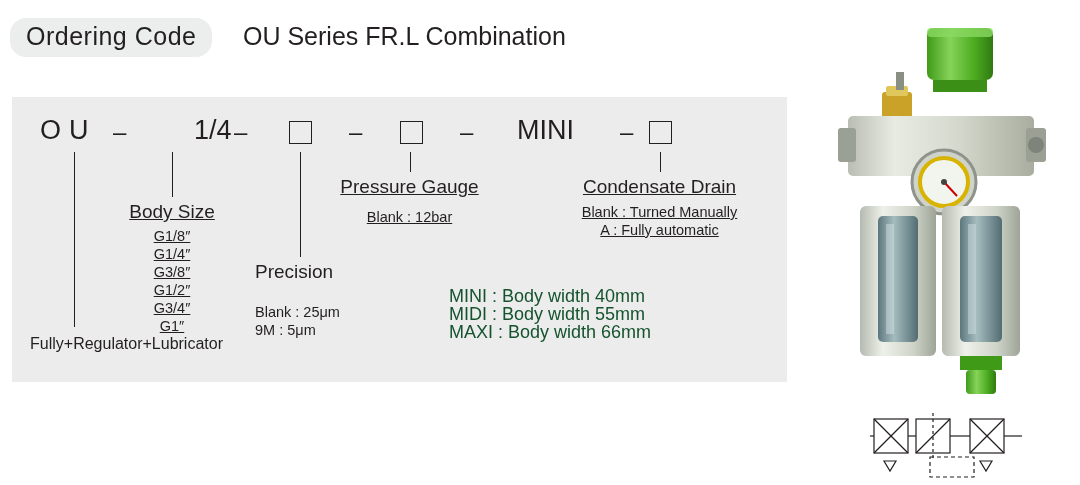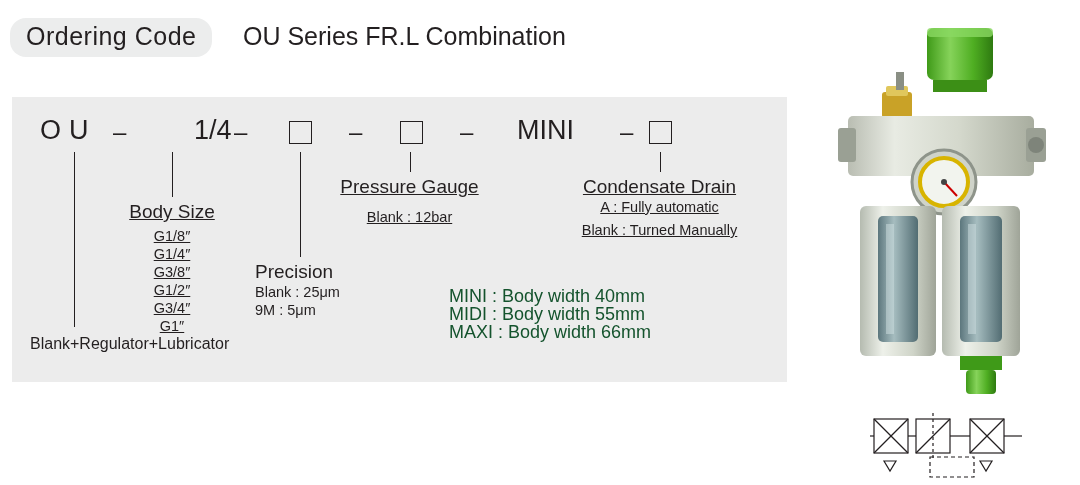--- a/index.html
+++ b/index.html
@@ -172,48 +172,48 @@
     <div class="vline" style="left:398px; top:55px;  height:20px;"></div>
     <div class="vline" style="left:648px; top:55px;  height:20px;"></div>
 
     <div class="lbl center" style="left:210px; top:78px; width:375px;">
       <div class="t1">Pressure Gauge</div>
       <div class="t2" style="margin-top:10px;">Blank : 12bar</div>
     </div>
 
     <div class="lbl center" style="left:500px; top:78px; width:295px;">
       <div class="t1">Condensate Drain</div>
+      <div class="t2" style="margin-top:5px;">Blank : Turned Manually</div>
       <div class="t2">A : Fully automatic</div>
-      <div class="t2" style="margin-top:5px;">Blank : Turned Manually</div>
     </div>
 
     <div class="lbl center" style="left:60px; top:103px; width:200px;">
       <div class="t1">Body Size</div>
       <div class="t2" style="margin-top:4px; white-space:pre;">G1/8″
 G1/4″
 G3/8″
 G1/2″
 G3/4″
 G1″</div>
     </div>
 
     <div class="lbl" style="left:243px; top:163px;">
       <div class="t1">Precision</div>
-      <div class="t2" style="margin-top:0;text-align:center;">Blank : 25μm</div>
+      <div class="t2" style="margin-top:20px;text-align:center;">Blank : 25μm</div>
       <div class="t2">9M : 5μm</div>
     </div>
 
     <div class="listing" style="left:437px; top:190px;">
       <div>MINI : Body width 40mm</div>
       <div>MIDI : Body width 55mm</div>
       <div>MAXI : Body width 66mm</div>
     </div>
 
     <div class="lbl" style="left:18px; top:238px;">
-      <div class="t2" style="font-size:16px;">Blank+Regulator+Lubricator</div>
+      <div class="t2" style="font-size:16px;">Fully+Regulator+Lubricator</div>
     </div>
 
   </div>
 
   <div class="photo">
     <svg width="270" height="390" viewBox="0 0 270 390" xmlns="http://www.w3.org/2000/svg">
       <defs>
         <linearGradient id="bodyG" x1="0" y1="0" x2="1" y2="0">
           <stop offset="0%" stop-color="#b9bdb2"></stop>
           <stop offset="25%" stop-color="#e8ebe3"></stop>

